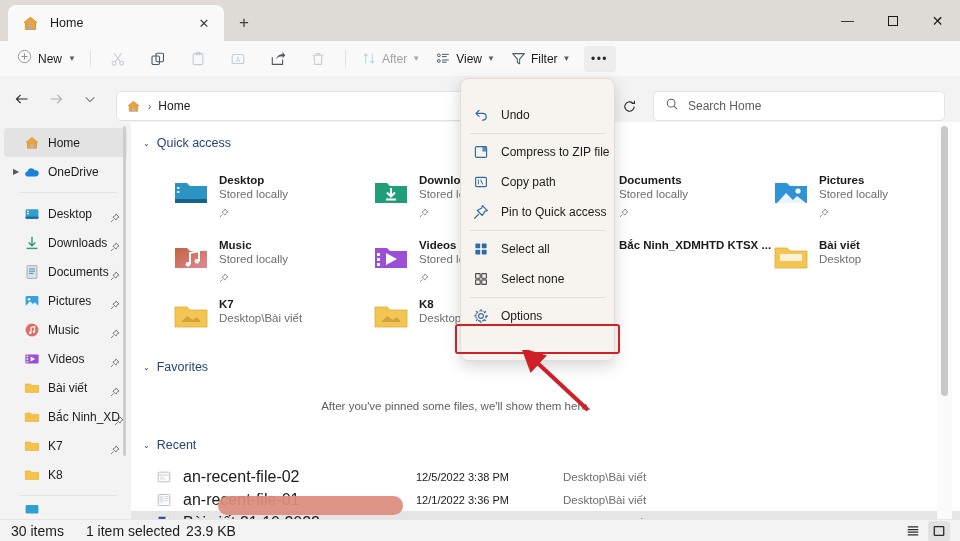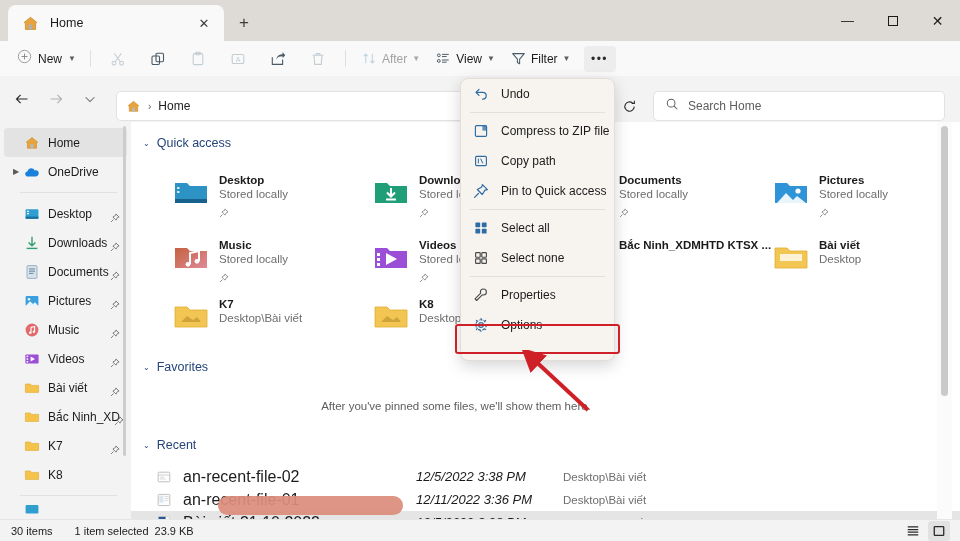--- a/index.html
+++ b/index.html
@@ -163,48 +163,48 @@
     font-size: 11.5px; color: #5d5d5d; text-align: center; width: 650px;
   }
 
   
   .recent-row {
     position: relative; height: 23px; display: flex; align-items: center;
   }
   .recent-row.selected { background: #e5e5e5; }
   .rec-ico { position: absolute; left: 25px; width: 16px; height: 16px; }
   .rec-name { position: absolute; left: 52px; font-size: 16px; color: #1b1b1b; }
-  .rec-date { position: absolute; left: 285px; font-size: 13px; color: #1b1b1b; font-style: italic; }
+  .rec-date { position: absolute; left: 285px; font-size: 11px; color: #1b1b1b; }
   .rec-path { position: absolute; left: 432px; font-size: 11.5px; color: #6d6d6d; }
 
   .redact {
     position: absolute; left: 218px; top: 496px; width: 185px; height: 19px;
     background: #dd8d7c; border-radius: 10px; opacity: .93;
   }
 
   
   .statusbar {
     position: absolute; left: 0; top: 519px; width: 960px; height: 22px;
     background: #f3f3f3; border-top: 1px solid #e6e6e6;
     display: flex; align-items: center;
   }
-  .status-txt { font-size: 11px; color: #1b1b1b; }
+  .status-txt { font-size: 14px; color: #1b1b1b; }
   .view-toggles {
     position: absolute; right: 10px; top: 0; height: 22px;
     display: flex; align-items: center; gap: 4px;
   }
   .vt { width: 22px; height: 20px; display: flex; align-items: center; justify-content: center; border-radius: 3px; }
   .vt.active { background: #e2e2e2; }
 
   
   .ctxmenu {
     position: absolute; left: 460px; top: 78px; width: 155px; height: 283px;
     background: #f7f4f0; border: 1px solid #e2ddd8; border-radius: 8px;
     box-shadow: 0 5px 16px rgba(0,0,0,.17);
-    padding: 0 3px;
+    padding: 21px 3px;
   }
   .mi {
     height: 30px; display: flex; align-items: center;
     border-radius: 4px; padding-left: 9px; gap: 12px;
     position: relative;
   }
   .mi-ico { width: 16px; height: 16px; flex: 0 0 auto; position: relative; }
   .mi-lbl { font-size: 12px; color: #1b1b1b; white-space: nowrap; }
   .mi-sep { height: 1px; background: #e4dfda; margin: 3px 6px; }
 
@@ -810,21 +810,21 @@
 
     <div class="recent-row">
       <span class="rec-ico">
         <svg width="16" height="16" viewBox="0 0 16 16">
           <rect x="2.2" y="2.4" width="11.6" height="11.2" rx="1" fill="#fdfdfd" stroke="#b9b9b9" stroke-width="0.9"></rect>
           <rect x="3.4" y="3.6" width="4" height="7" fill="#dce6ef"></rect>
           <path d="M8.6 4.6 H12.6 M8.6 6.6 H12.6 M8.6 8.6 H11.6" stroke="#cfcfcf" stroke-width="0.8"></path>
         </svg>
       </span>
       <span class="rec-name">an-recent-file-01</span>
-      <span class="rec-date">12/11/2022 3:36 PM</span>
+      <span class="rec-date">12/1/2022 3:36 PM</span>
       <span class="rec-path">Desktop\Bài viết</span>
     </div>
 
     <div class="recent-row selected">
       <span class="rec-ico">
         <svg width="16" height="16" viewBox="0 0 16 16">
           <rect x="2.6" y="1.8" width="10.8" height="12.4" rx="0.8" fill="#ffffff" stroke="#cccccc" stroke-width="0.8"></rect>
           <rect x="2.6" y="1.8" width="7" height="12.4" fill="#2b5797"></rect>
           <text x="6.1" y="10.6" font-size="7" fill="#fff" text-anchor="middle" font-family="Liberation Sans" font-weight="bold">W</text>
           <path d="M10.2 5 H12.6 M10.2 7 H12.6 M10.2 9 H12.6" stroke="#c9c9c9" stroke-width="0.7"></path>
@@ -925,28 +925,20 @@
           <rect x="2.6" y="8.8" width="4.6" height="4.6" rx="0.7" fill="none" stroke="#4a4a4a" stroke-width="1.15"></rect>
           <rect x="8.8" y="8.8" width="4.6" height="4.6" rx="0.7" fill="none" stroke="#4a4a4a" stroke-width="1.15"></rect>
         </svg>
       </span>
       <span class="mi-lbl">Select none</span>
     </div>
 
 
     <div class="mi-sep"></div>
 
-    <div class="mi">
-      <span class="mi-ico">
-        <svg width="16" height="16" viewBox="0 0 16 16">
-          <path d="M10.4 2 C12.1 2 13.4 3.3 13.4 5 C13.4 6.7 12.1 8 10.4 8 C10 8 9.6 7.9 9.3 7.8 L3.6 13.5 L2 11.9 L7.7 6.2 C7.5 5.8 7.4 5.4 7.4 5 C7.4 3.3 8.7 2 10.4 2 Z" fill="none" stroke="#4a4a4a" stroke-width="1.1" stroke-linejoin="round"></path>
-        </svg>
-      </span>
-      <span class="mi-lbl">Properties</span>
-    </div>
 
     <div class="mi">
       <span class="mi-ico">
         <svg width="16" height="16" viewBox="0 0 16 16">
           <circle cx="8" cy="8" r="2.4" fill="none" stroke="#3a6fa0" stroke-width="1.15"></circle>
           <path d="M8 1.5 L9 3.1 M8 14.5 L7 12.9 M1.5 8 L3.1 7 M14.5 8 L12.9 9 M3.4 3.4 L4.8 4.3 M12.6 12.6 L11.2 11.7 M3.4 12.6 L4.3 11.2 M12.6 3.4 L11.7 4.8" stroke="#3a6fa0" stroke-width="1.15" stroke-linecap="round"></path>
           <circle cx="8" cy="8" r="5.2" fill="none" stroke="#3a6fa0" stroke-width="1.05" stroke-dasharray="2.3 2.1"></circle>
         </svg>
       </span>
       <span class="mi-lbl">Options</span>

